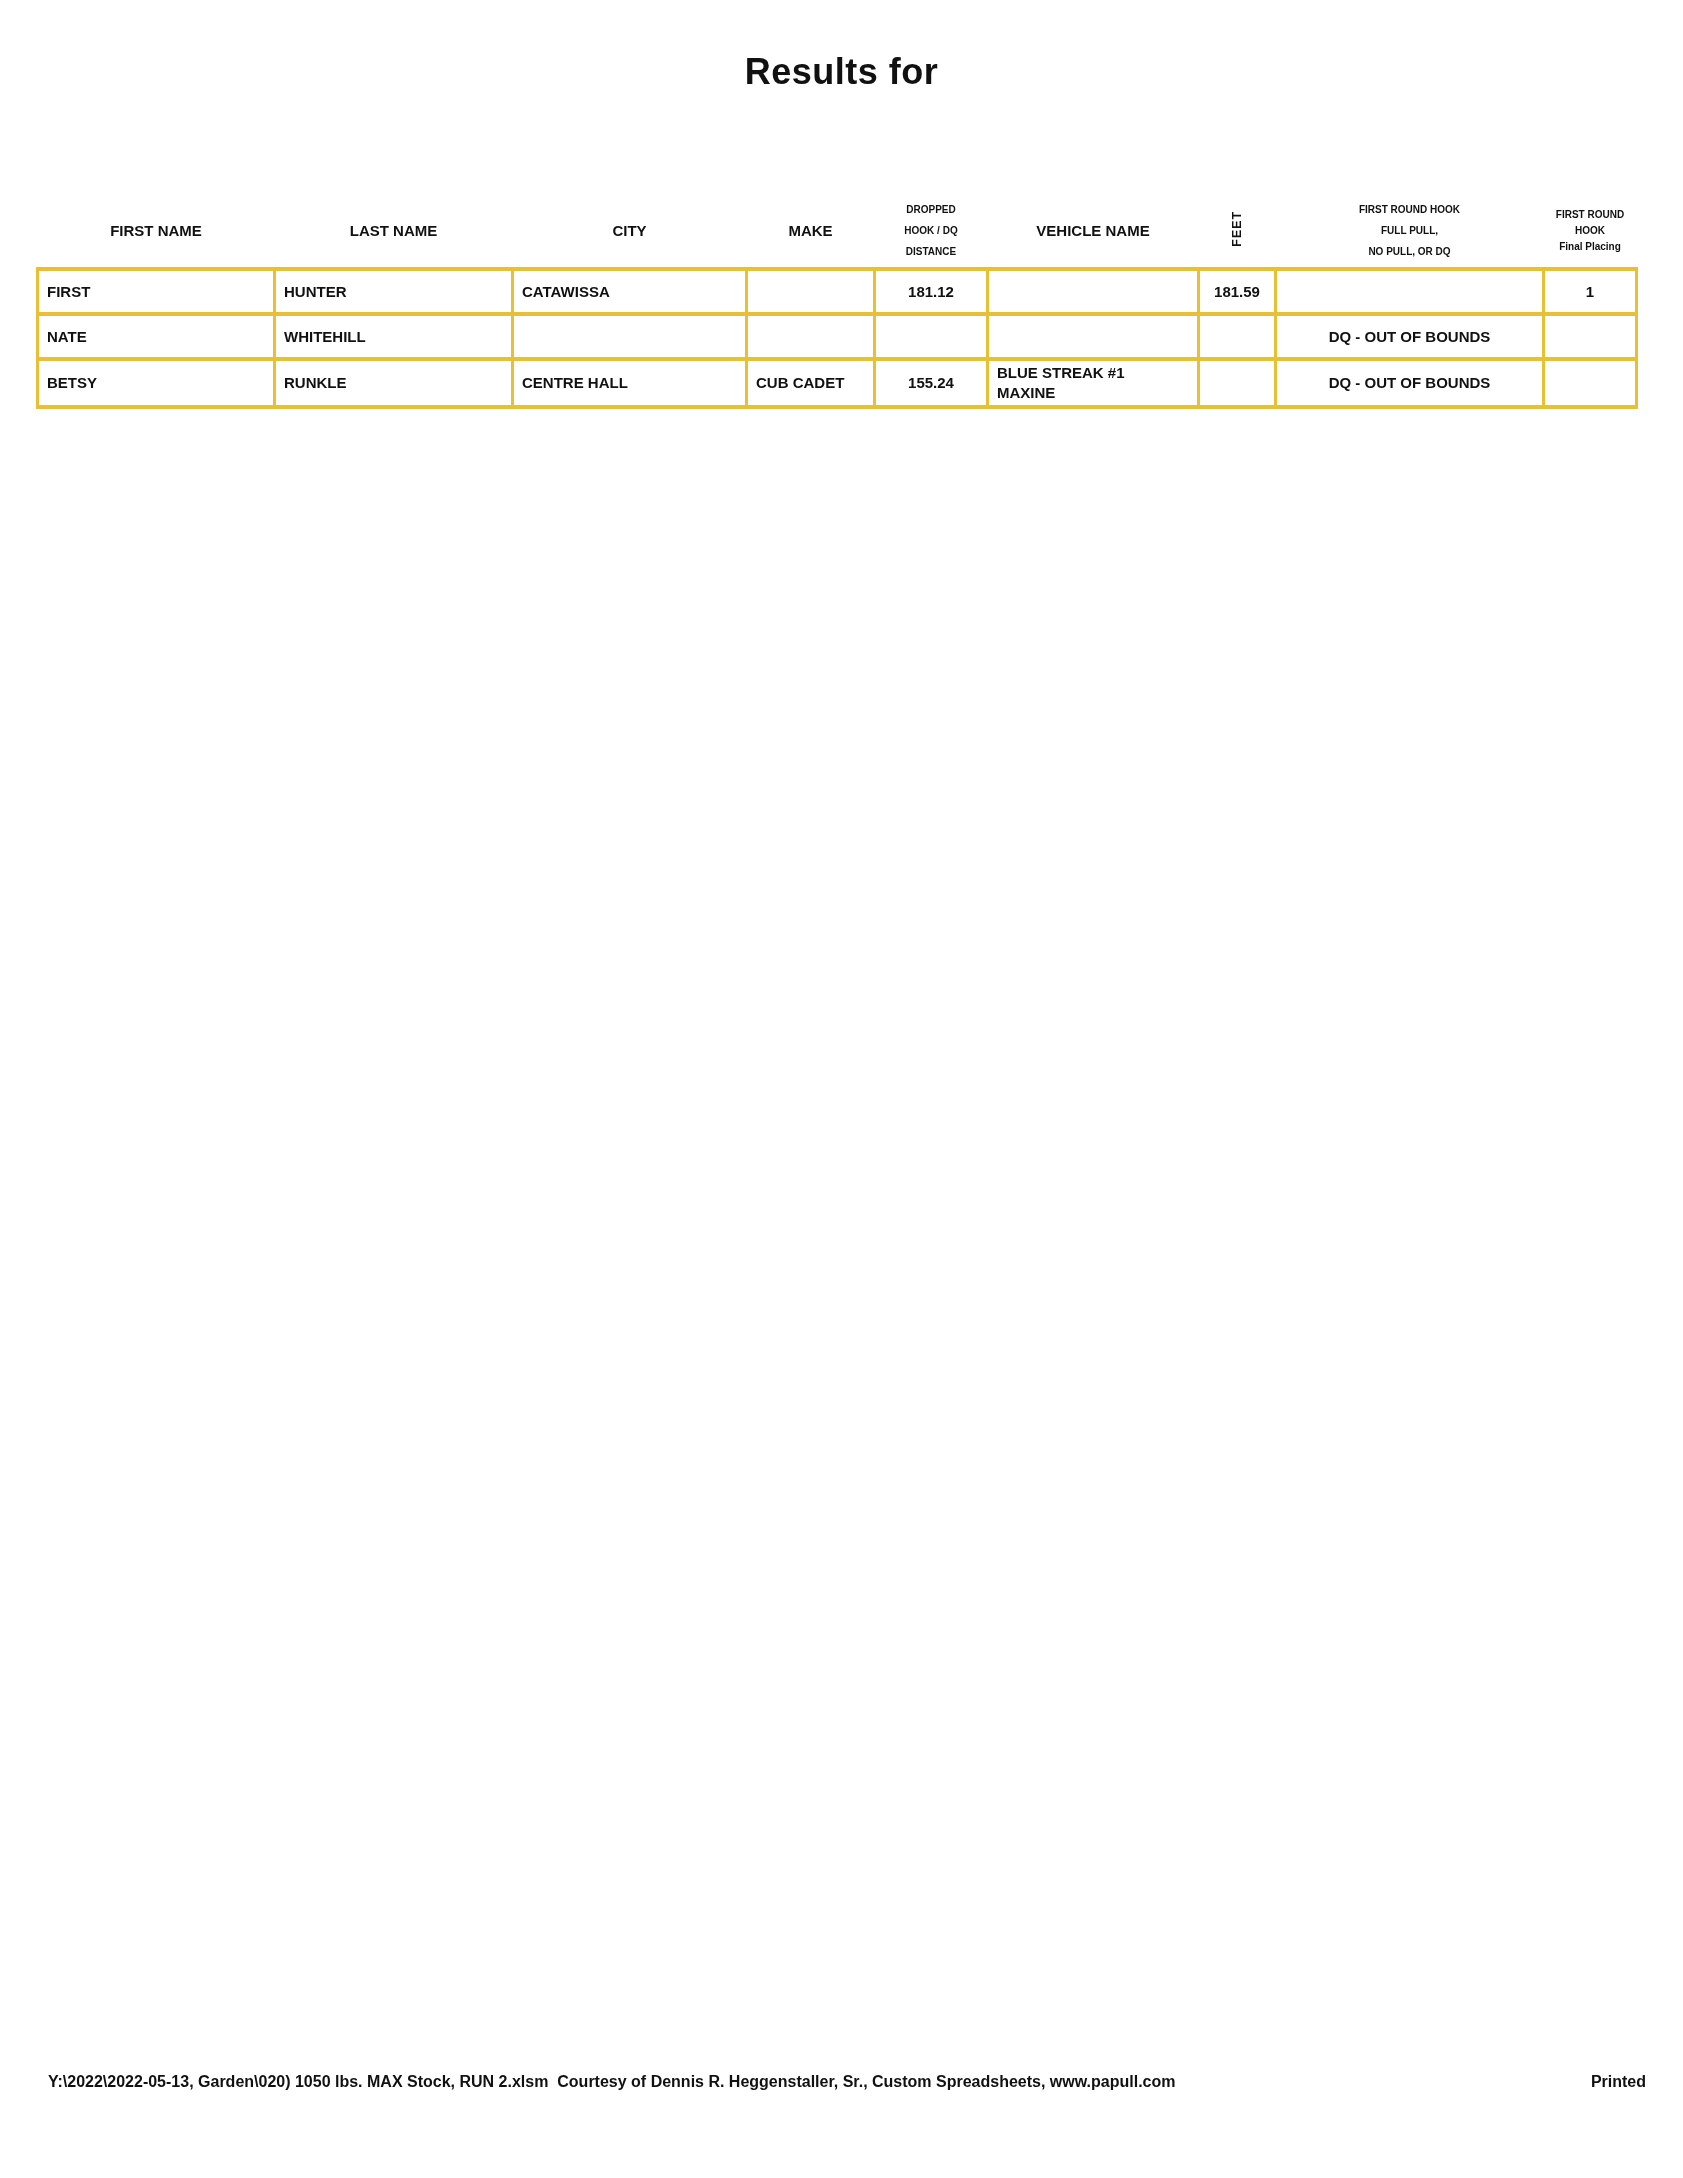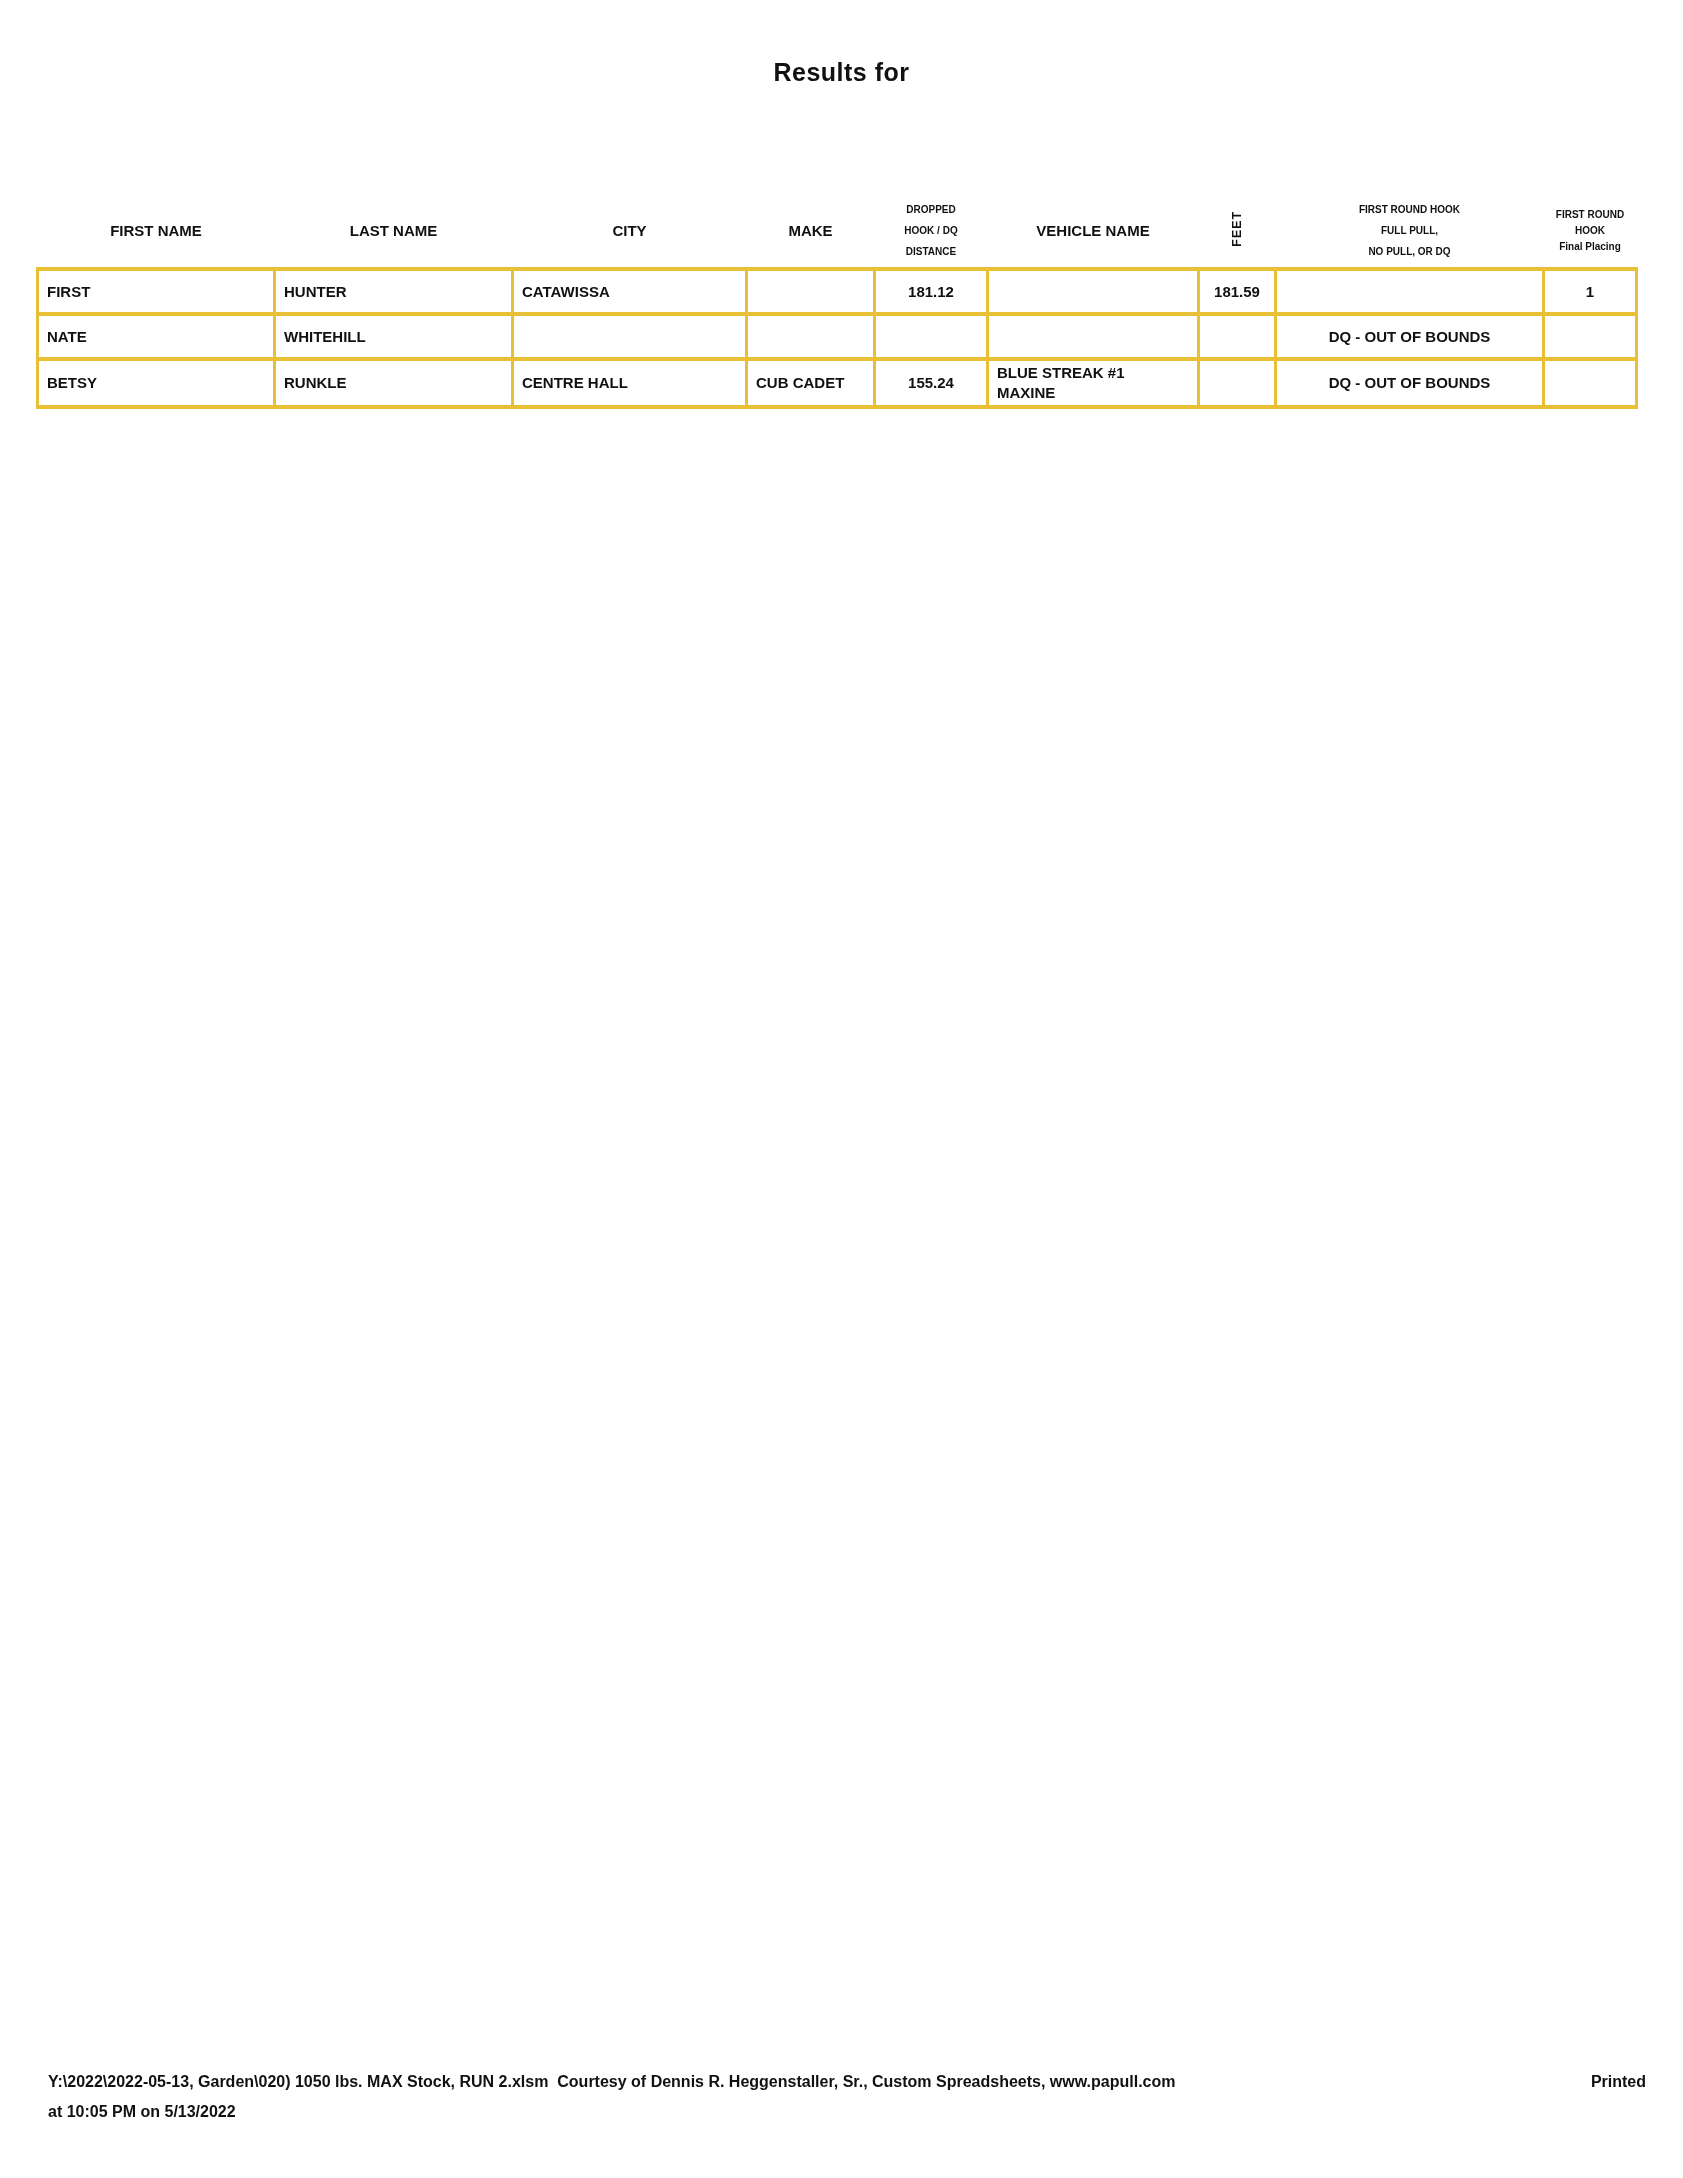--- a/index.html
+++ b/index.html
@@ -10,21 +10,21 @@
   html,body{background:#ffffff;}
   body{
     width:1683px;height:2178px;position:relative;
     font-family:"Liberation Sans","DejaVu Sans",sans-serif;
     color:var(--ink);
   }
   .title-block{
     position:absolute;top:51px;left:0;width:1683px;
     text-align:center;font-weight:bold;
   }
-  .title-line1{font-size:25px;line-height:42px;letter-spacing:0.5px;}
+  .title-line1{font-size:36px;line-height:42px;letter-spacing:0.5px;}
   .title-line2{font-size:37px;line-height:50px;margin-top:6px;letter-spacing:0.5px;}
 
   .results-table-wrap{
     position:absolute;top:198px;left:36px;width:1598px;
   }
   table.results{
     width:1598px;border-collapse:collapse;table-layout:fixed;
   }
   table.results thead th{
     border:none;font-weight:bold;text-align:center;vertical-align:middle;
@@ -136,15 +136,14 @@
       </tr>
     </tbody>
   </table>
 </div>
 
 <div class="footer">
   <div class="footer-line1">
     <span class="left">Y:\2022\2022-05-13, Garden\020) 1050 lbs. MAX Stock, RUN 2.xlsm  Courtesy of Dennis R. Heggenstaller, Sr., Custom Spreadsheets, www.papull.com</span>
     <span>Printed</span>
   </div>
-  <div class="footer-line2">at 10:05 PM on 5/13/2022</div>
 </div>
 
 
 </body></html>

